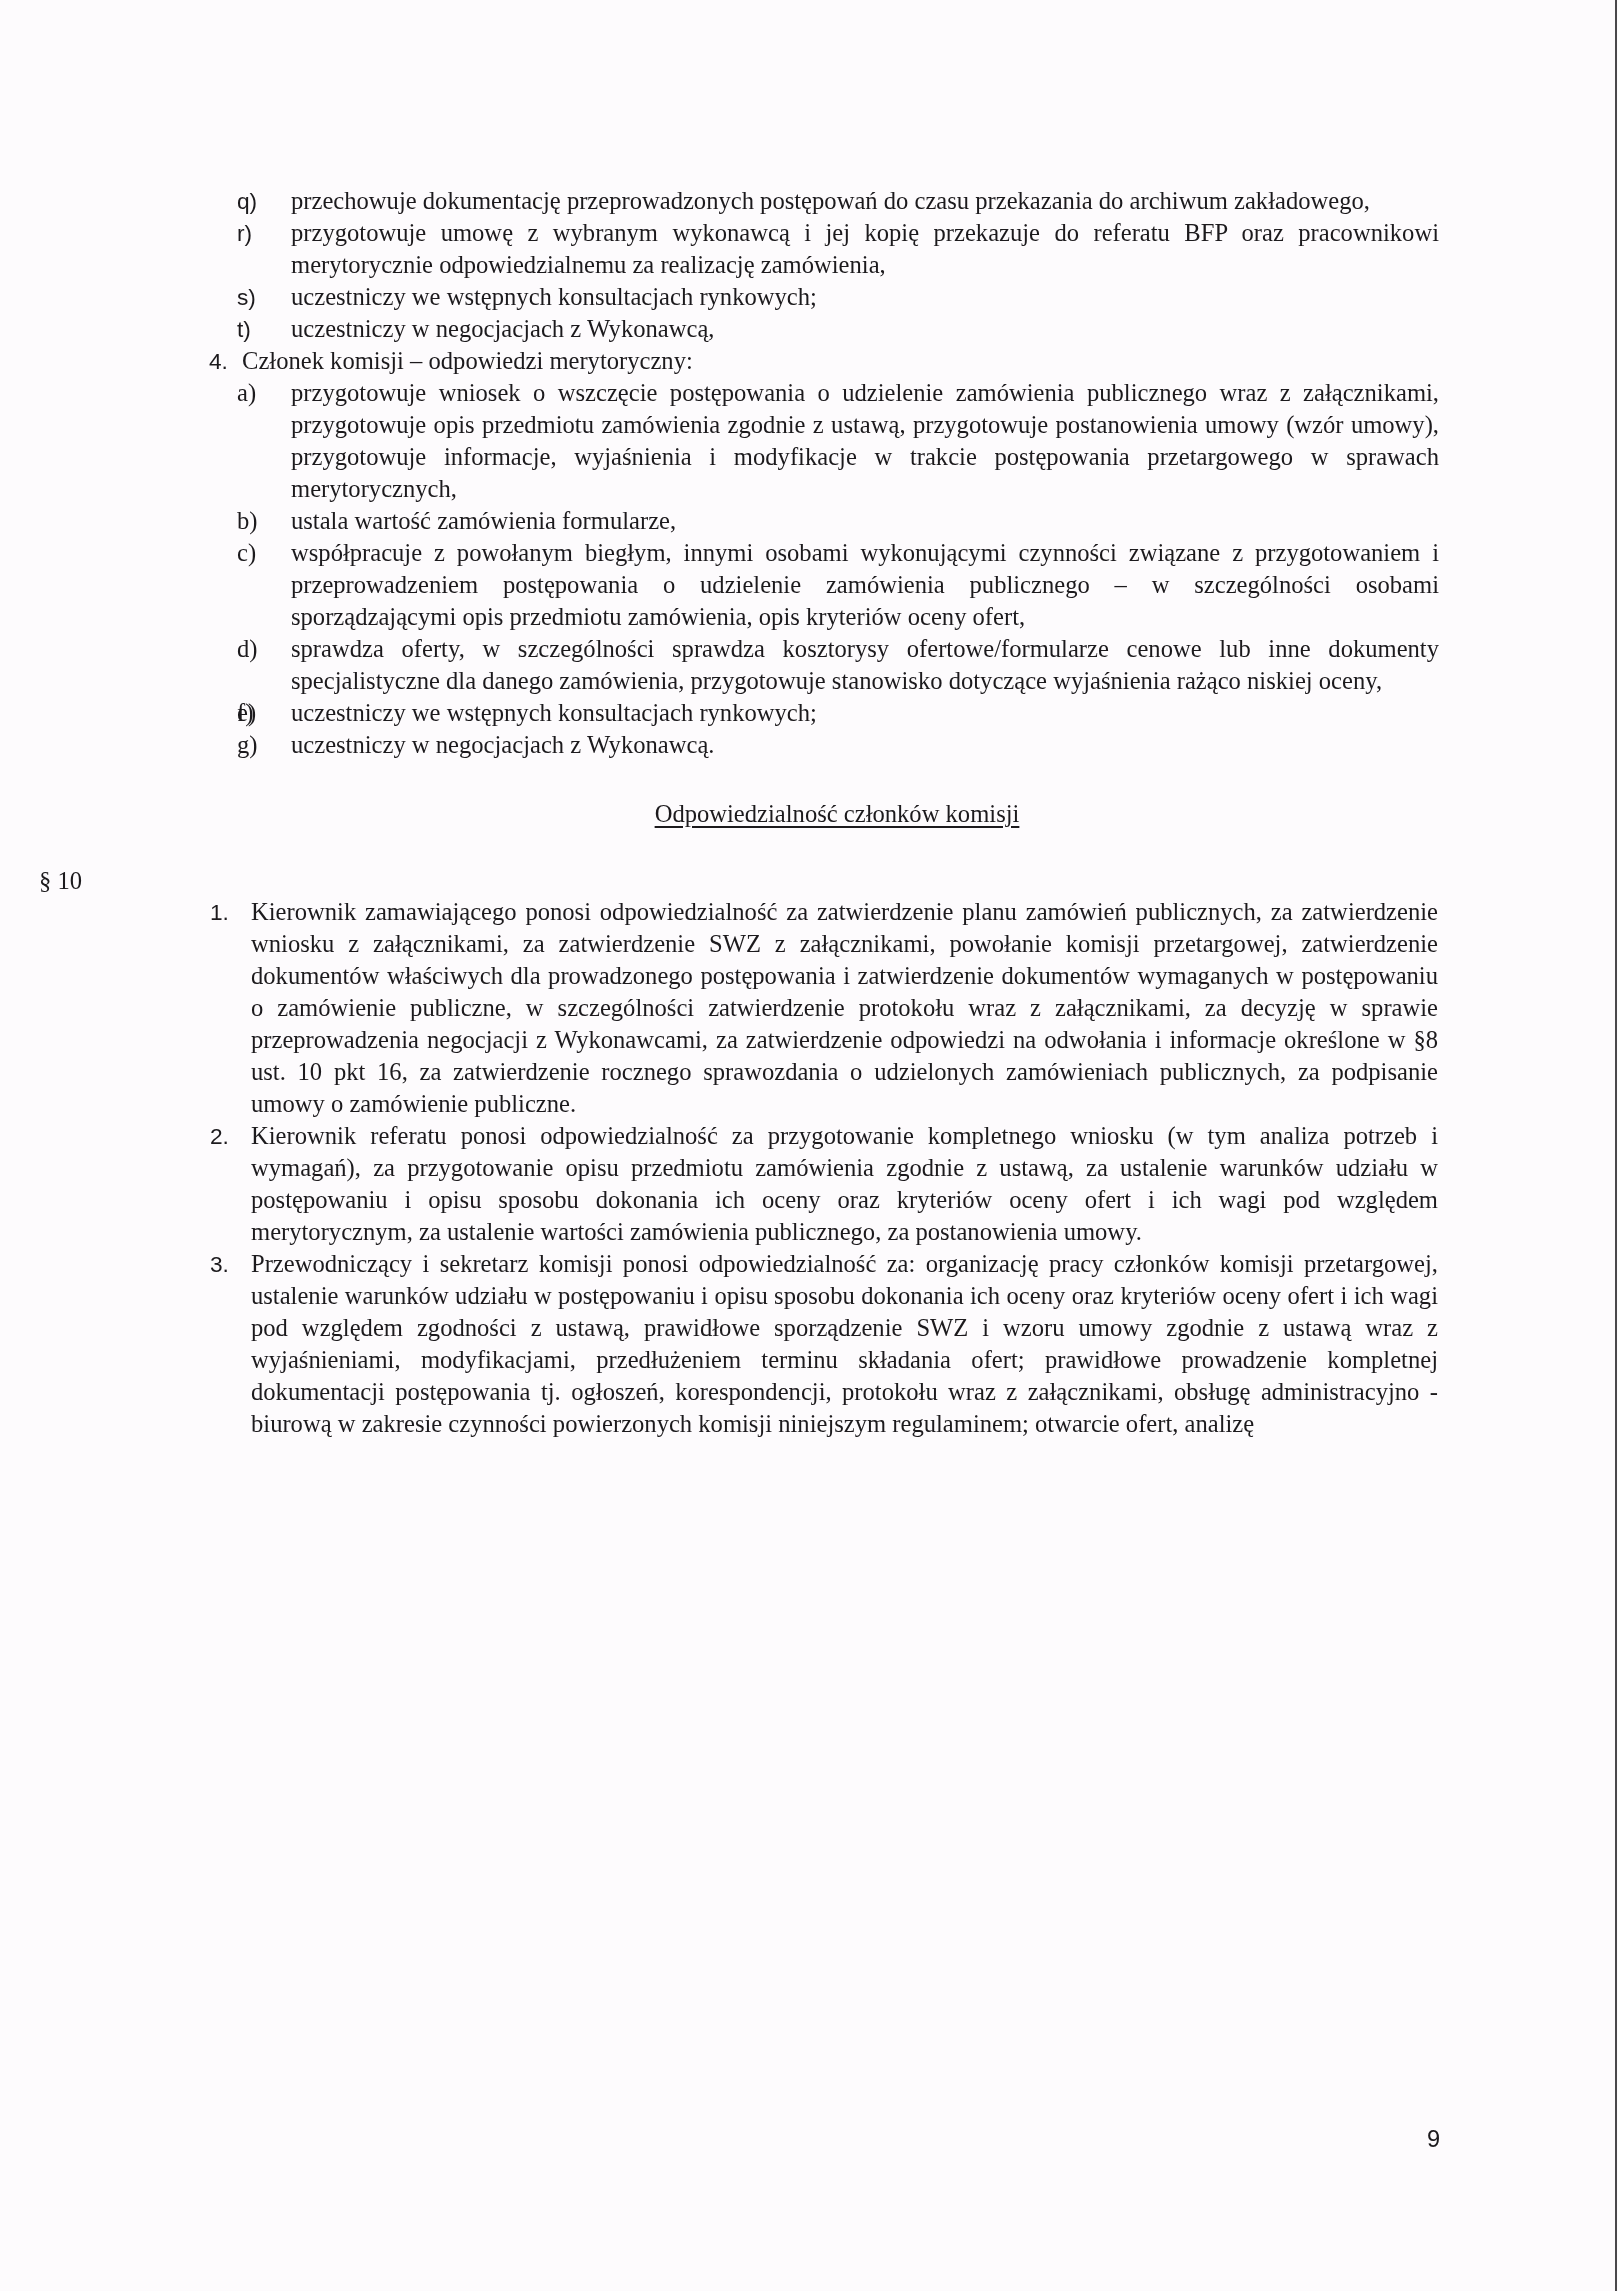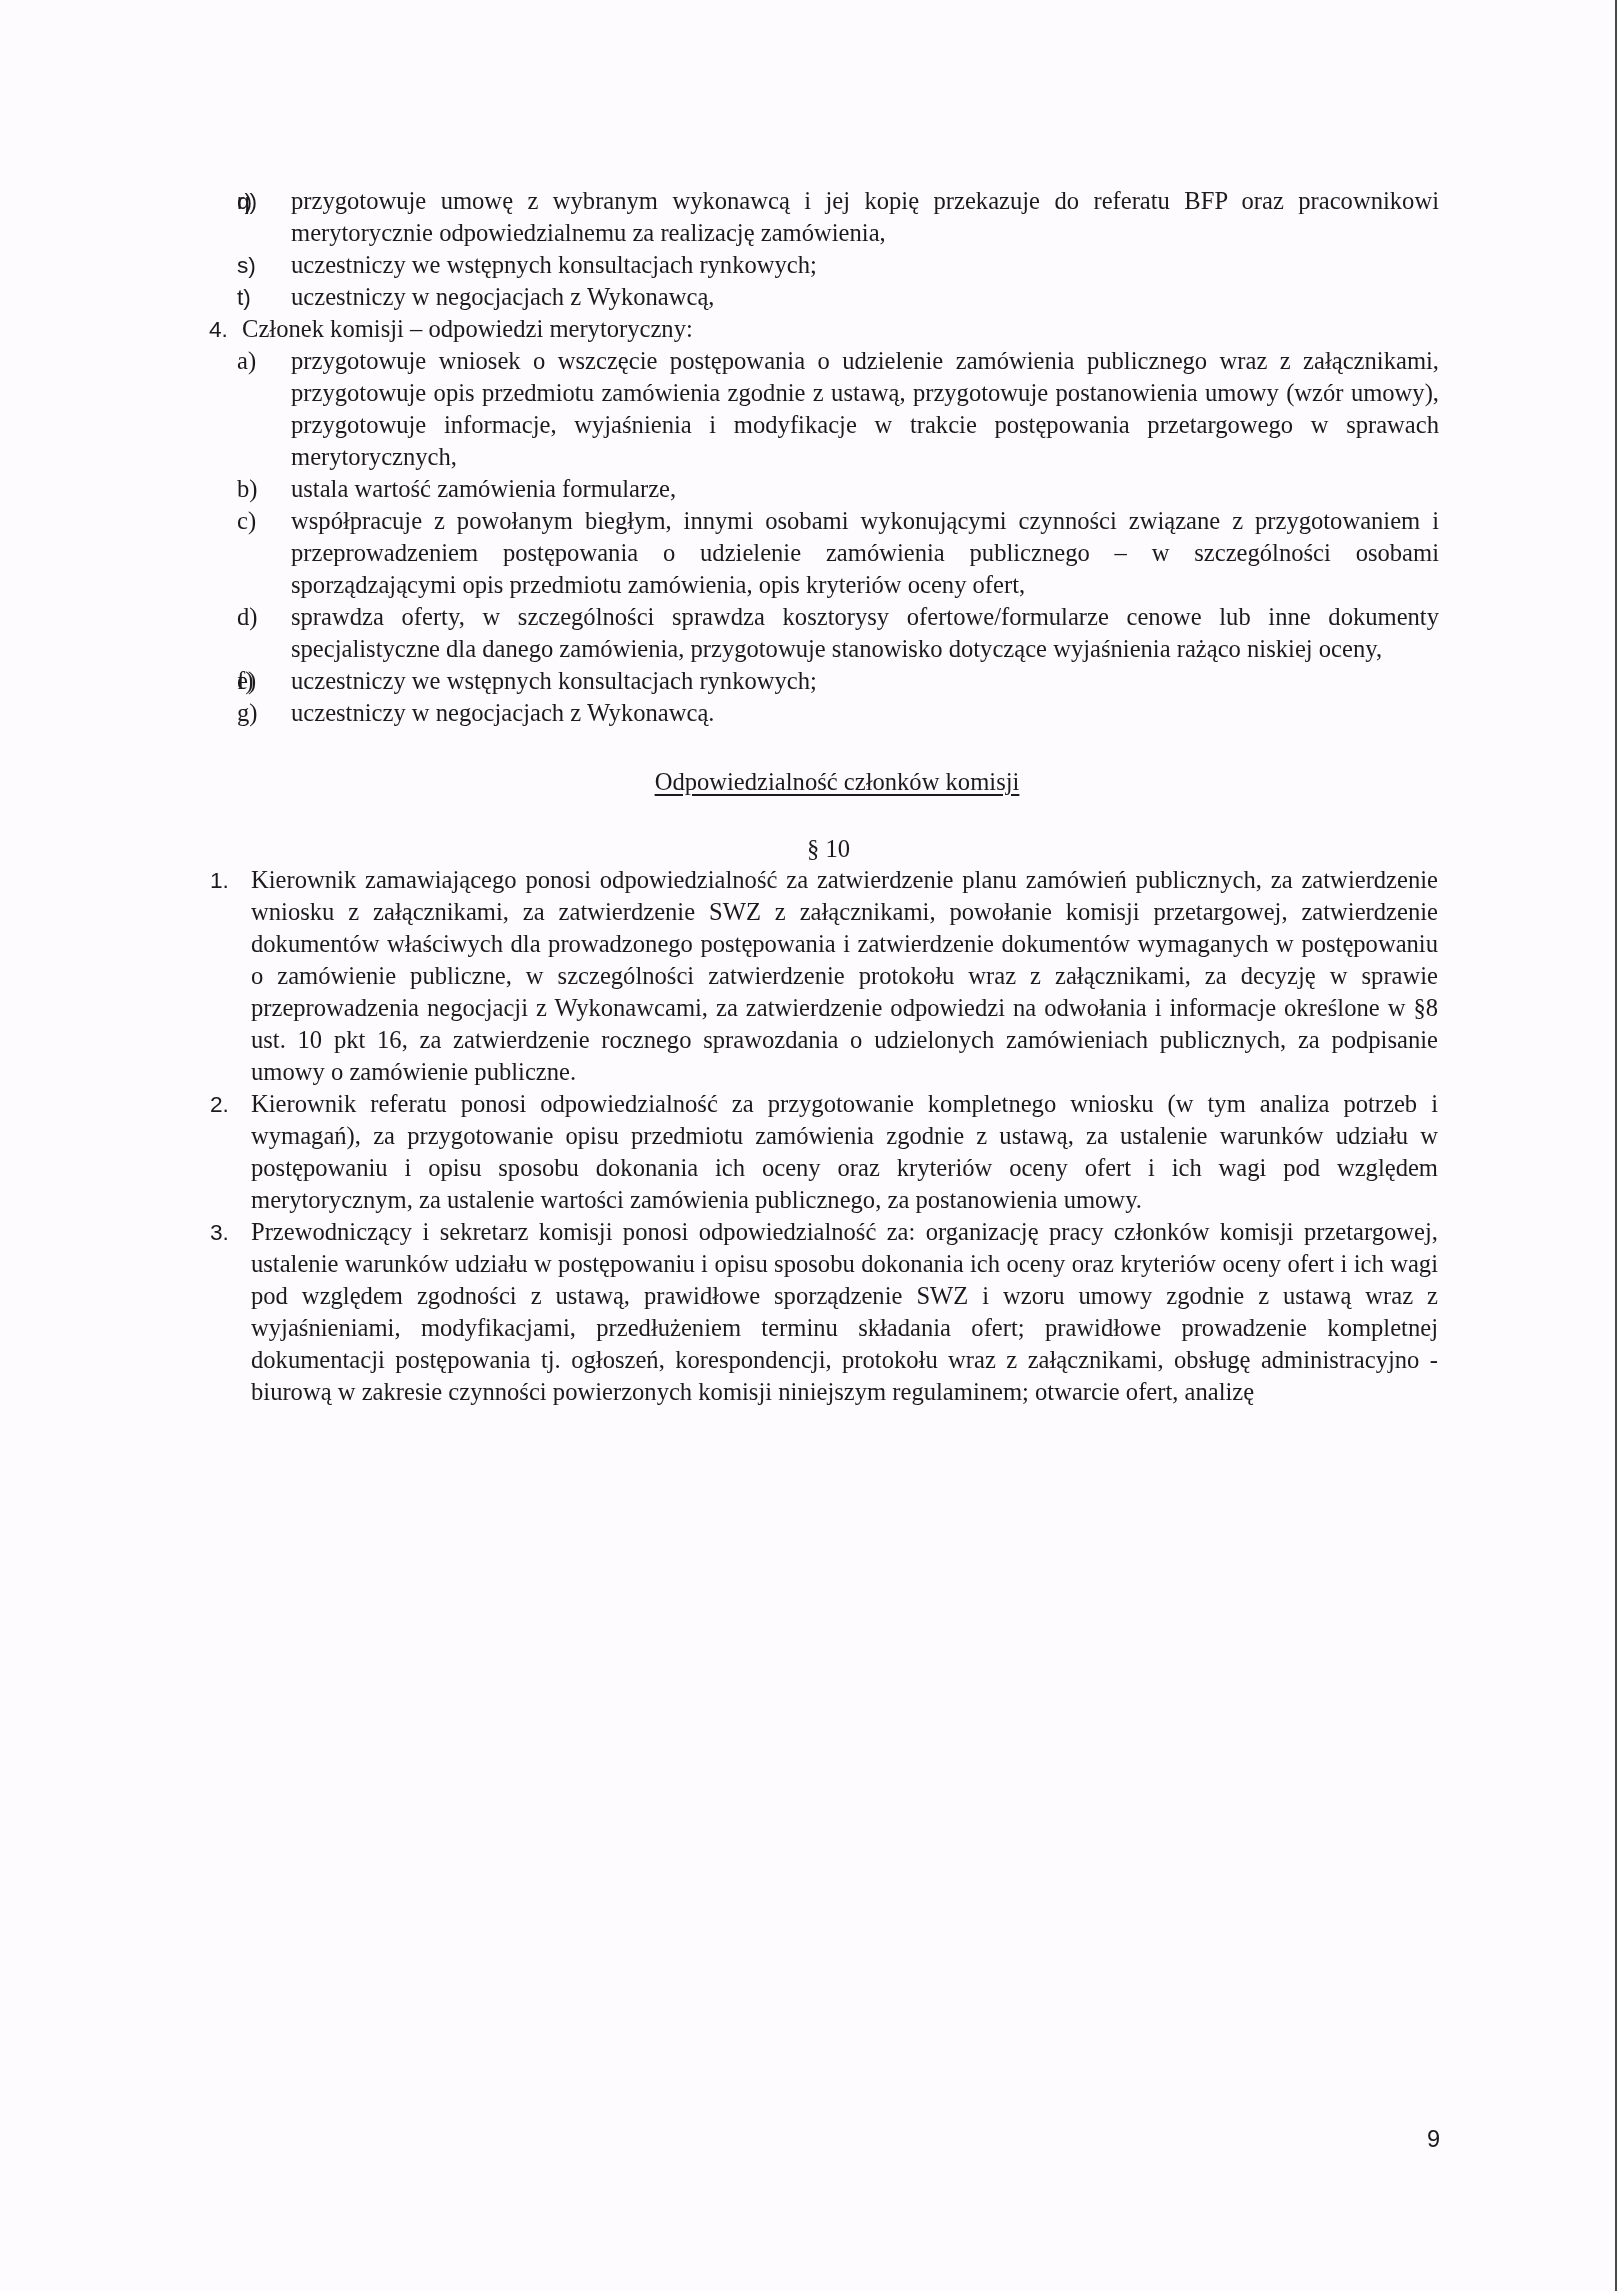--- a/index.html
+++ b/index.html
@@ -76,21 +76,20 @@
       line-height: 31.5px;
       margin-top: 37px;
       padding-left: 56px;
     }
     .heading span {
       text-decoration: underline;
       text-underline-offset: 3.9px;
       text-decoration-thickness: 1.5px;
     }
     .section-mark {
-      text-align: center;
       font-size: 24.6px;
       line-height: 31.5px;
       margin-top: 35px;
       padding-left: 39px;
     }
     .page-number {
       position: absolute;
       left: 1427px;
       top: 2126px;
       font-family: "Liberation Sans", "DejaVu Sans", sans-serif;
@@ -101,20 +100,21 @@
 </head>
 <body>
 
 <div class="page-edge"></div>
 
 <div class="content">
 
   <div>
     <div class="item sub">
       <span class="lbl sans">q)</span>
+      <span>przechowuje dokumentację przeprowadzonych postępowań do czasu przekazania do archiwum zakładowego,</span>
     </div>
     <div class="item sub">
       <span class="lbl sans">r)</span>
       <span>przygotowuje umowę z wybranym wykonawcą i jej kopię przekazuje do referatu BFP oraz pracownikowi merytorycznie odpowiedzialnemu za realizację zamówienia,</span>
     </div>
     <div class="item sub">
       <span class="lbl sans">s)</span>
       <span>uczestniczy we wstępnych konsultacjach rynkowych;</span>
     </div>
     <div class="item sub">

